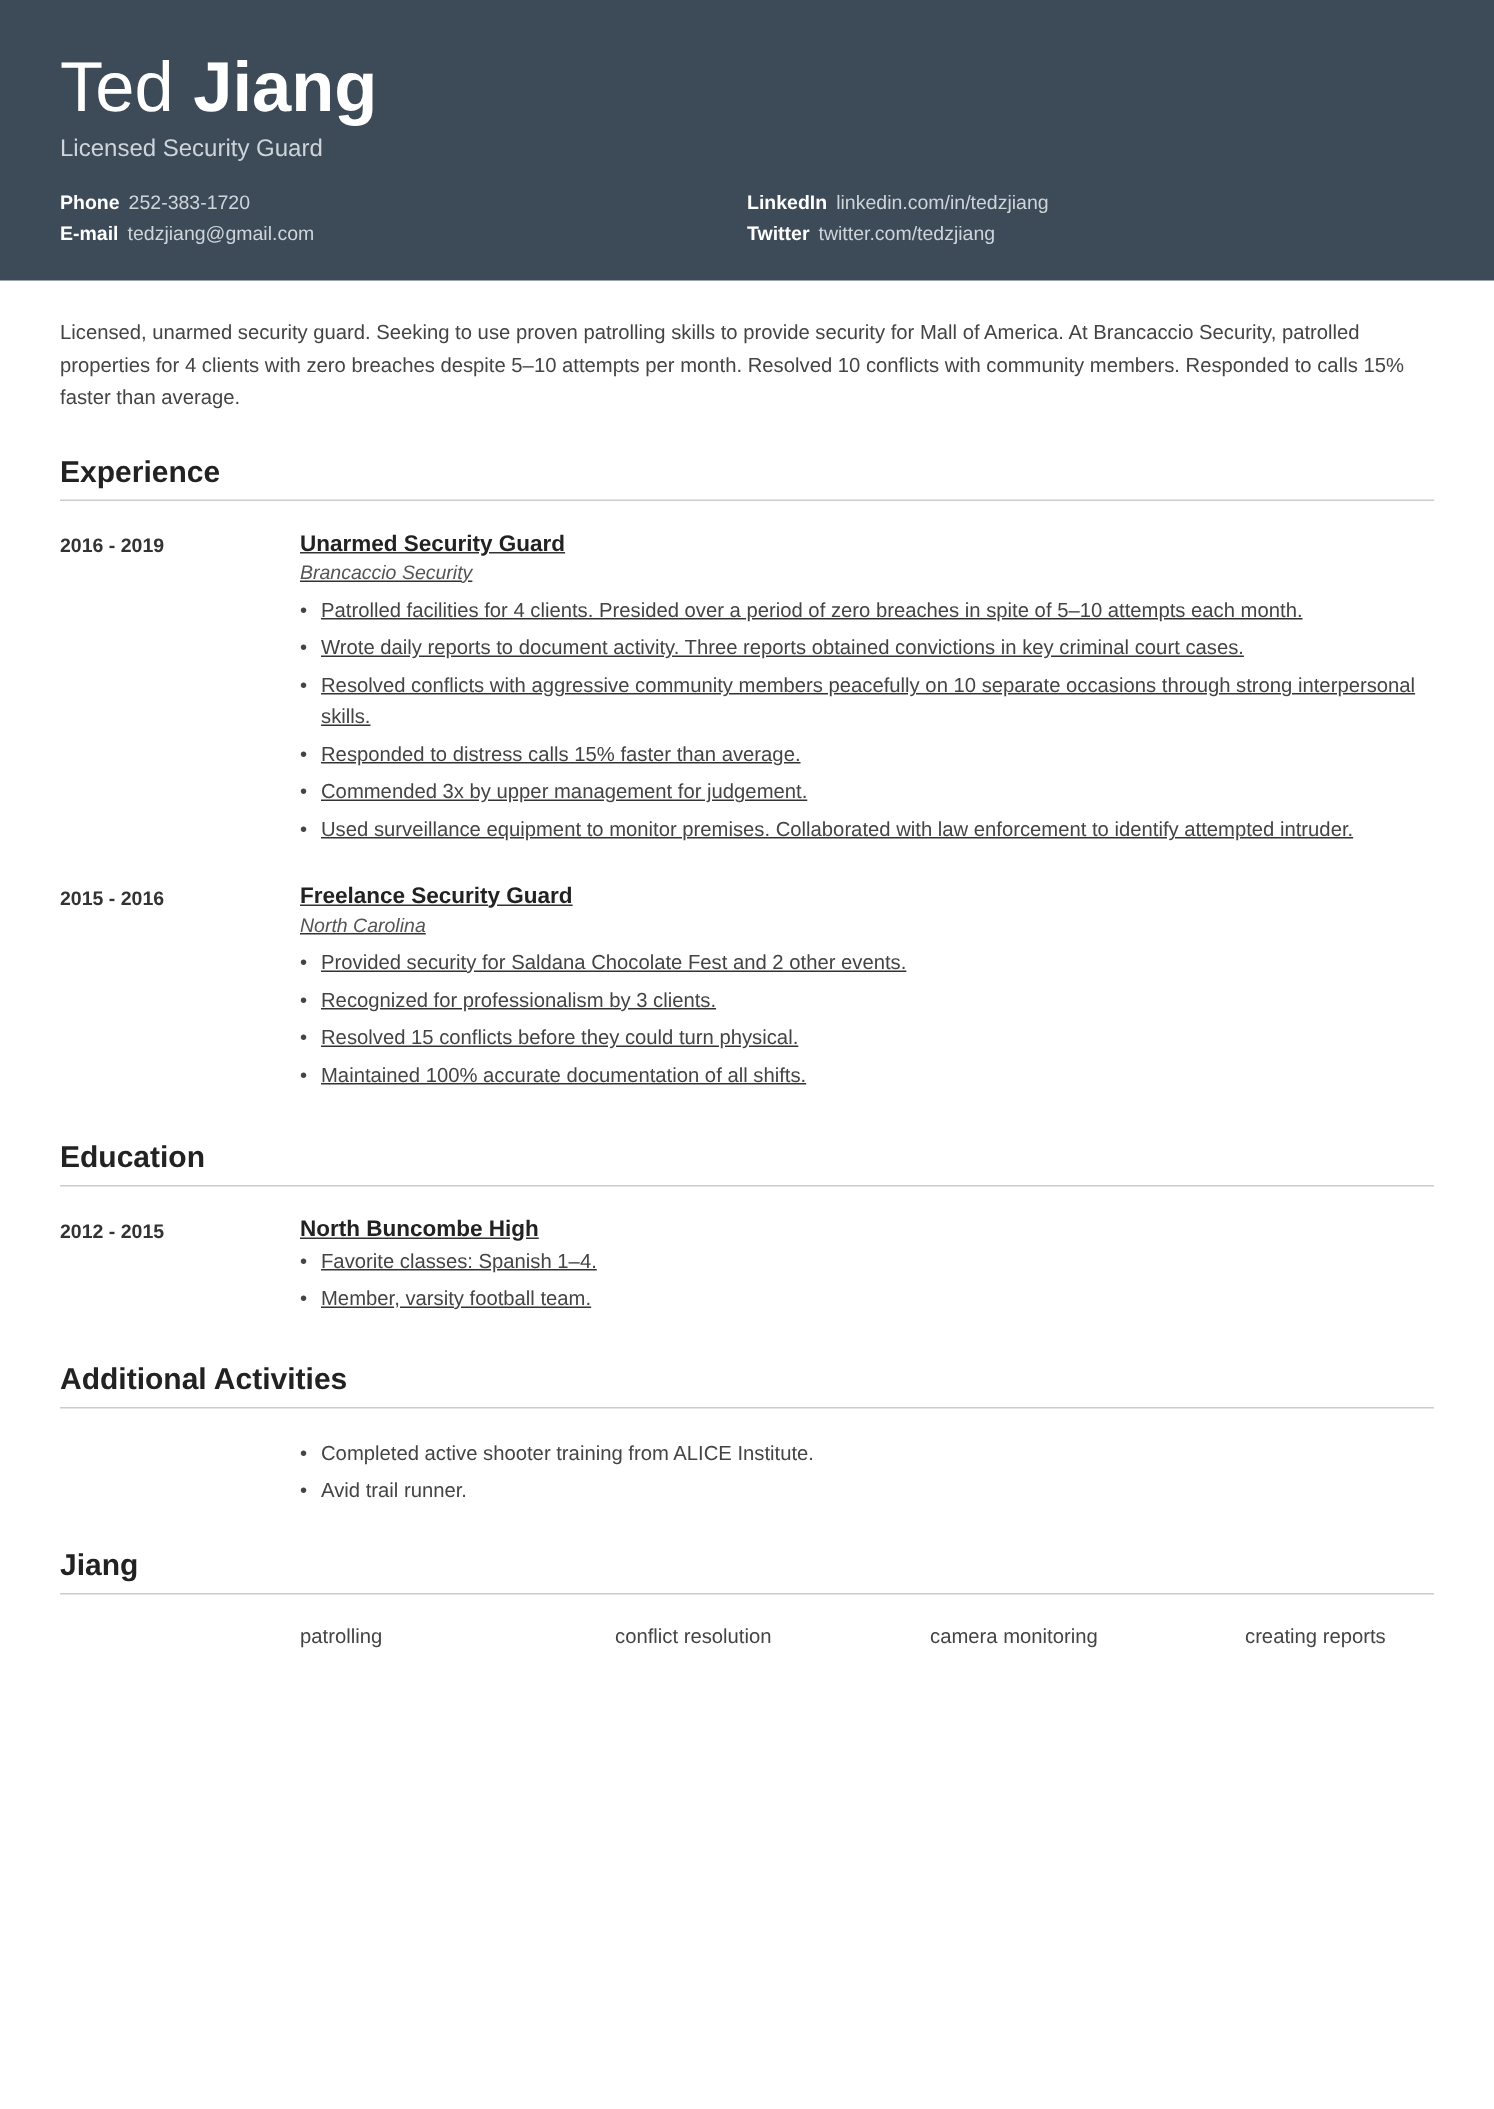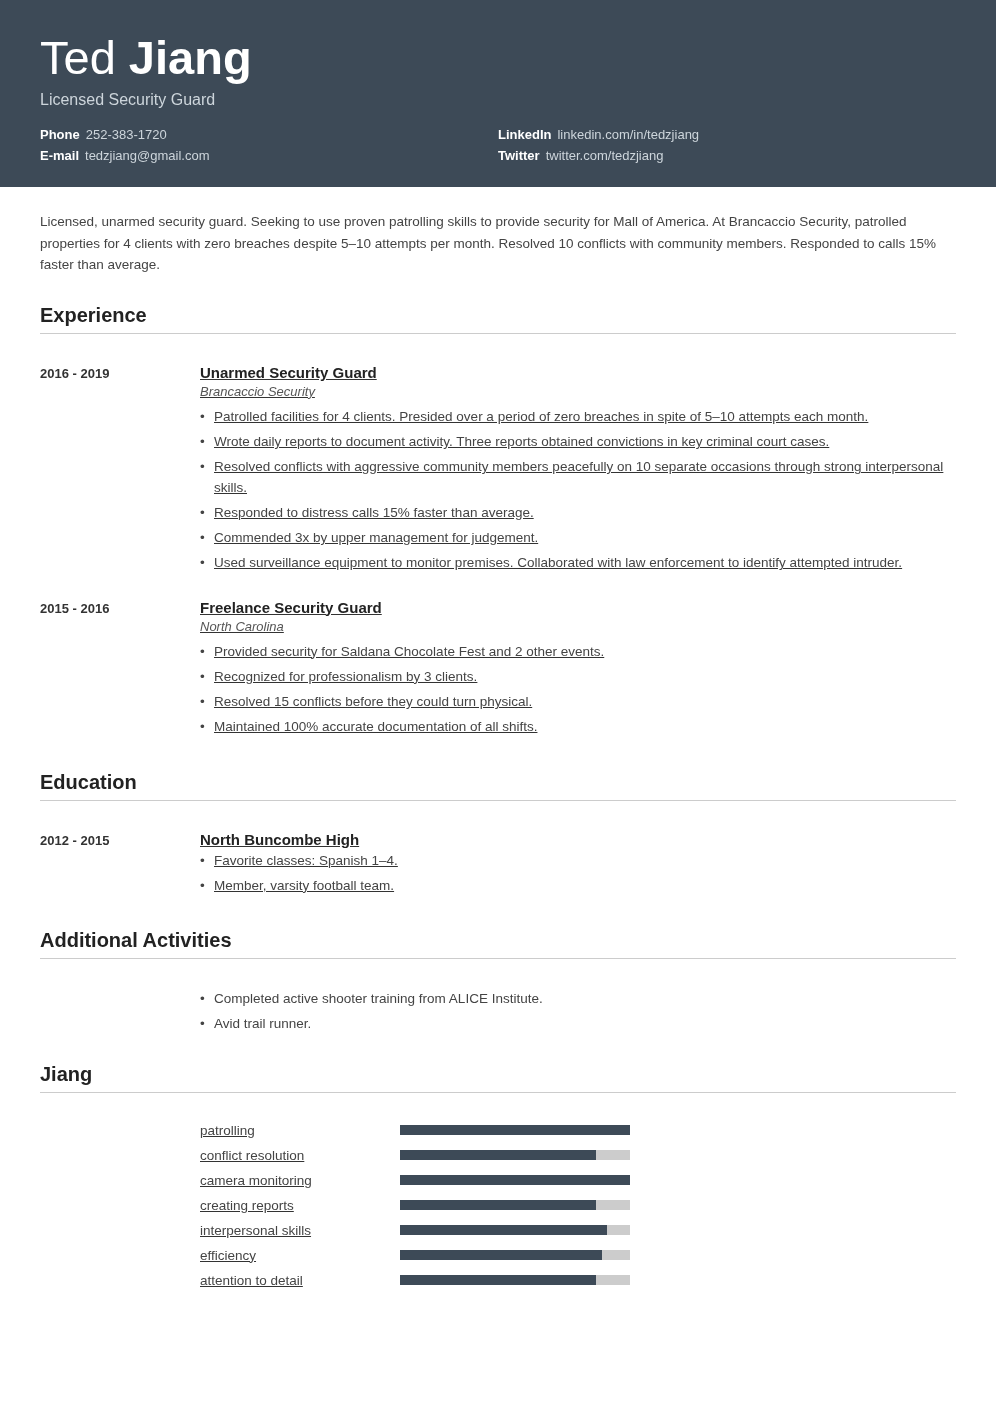--- a/index.html
+++ b/index.html
@@ -70,21 +70,21 @@
     .section {
       margin-bottom: 28px;
     }
 
     .section-title {
       font-size: 20px;
       font-weight: 700;
       color: #222;
       padding-bottom: 6px;
       border-bottom: 1px solid #ccc;
-      margin-bottom: 30px;
+      margin-bottom: 20px;
     }
 
     .entry {
       display: flex;
       gap: 0;
       margin-bottom: 20px;
     }
 
     .entry-date {
       width: 160px;
@@ -134,24 +134,23 @@
       left: 0;
       color: #444;
     }
 
     .skills-section {
       margin-bottom: 28px;
     }
 
     .skills-grid {
       display: flex;
-      flex-direction: column;
+      flex-direction: row;
       gap: 10px;
       margin-left: 160px;
-      text-decoration: underline;
     }
 
     .skill-row {
       display: flex;
       align-items: center;
       gap: 20px;
     }
 
     .skill-name {
       width: 180px;

